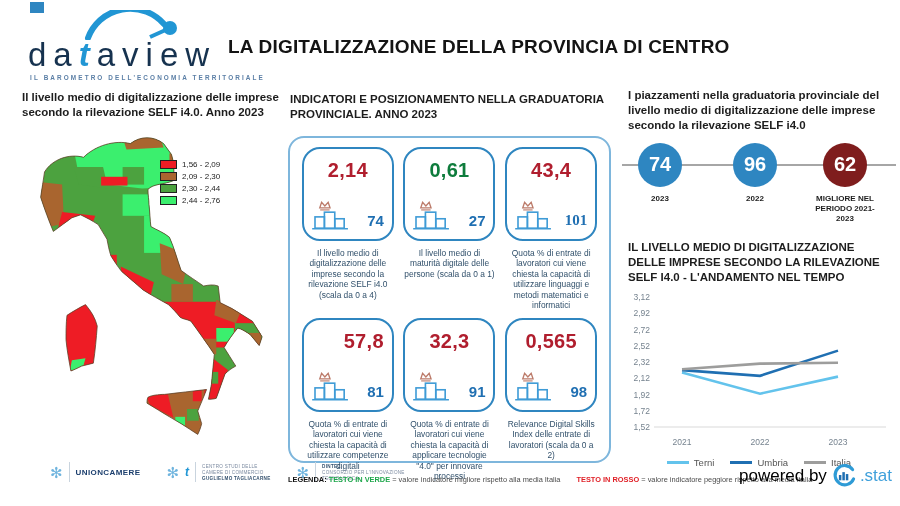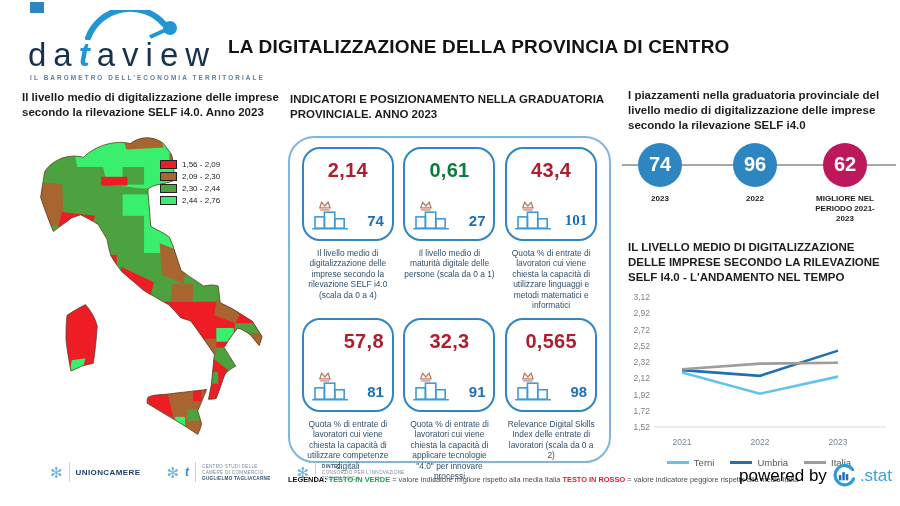--- a/index.html
+++ b/index.html
@@ -24,21 +24,21 @@
   
   .map-panel{position:absolute;left:22px;top:90px;width:262px}
   .map-wrap{position:relative;margin-top:8px}
   .map-legend{position:absolute;left:138px;top:32px}
   .map-legend .li{display:flex;align-items:center;gap:5px;margin-bottom:3px}
   .swatch{width:17px;height:9px;border:1px solid #222;display:inline-block}
   .map-legend .lt{font-size:8px;color:#1c1c1c}
 
   
   .ind-title{position:absolute;left:290px;top:92px;width:322px}
-  .ind-box{position:absolute;left:288px;top:136px;width:323px;height:327px;border:2px solid #7EB6DC;border-radius:26px;padding:9px 10px;display:grid;grid-template-columns:repeat(3,1fr);grid-auto-rows:min-content;column-gap:6px}
+  .ind-box{position:absolute;left:288px;top:136px;width:323px;height:327px;border:2px solid #7EB6DC;border-radius:16px;padding:9px 10px;display:grid;grid-template-columns:repeat(3,1fr);grid-auto-rows:min-content;column-gap:6px}
   .cell{display:flex;flex-direction:column;align-items:center}
   .card{width:92px;height:94px;border:2px solid #2F86C0;border-radius:18px;display:flex;flex-direction:column;justify-content:space-between;padding:10px 8px 8px}
   .card-value{font-size:20px;font-weight:800;text-align:center;letter-spacing:.3px}
   .card-bottom{display:flex;align-items:flex-end;justify-content:space-between}
   .podium{width:38px;height:32px}
   .card-rank{font-size:15px;font-weight:800;color:#1F6FB2;padding-bottom:2px}
   .caption{font-size:8.4px;line-height:1.24;color:#31506B;text-align:center;margin:7px 2px 6px;min-height:64px;max-width:102px}
 
   
   .right-panel{position:absolute;left:628px;top:88px;width:262px}
@@ -251,21 +251,21 @@
       <div class="connector"></div>
       <div class="circle-wrap" style="left:-3px">
         <div class="rank-circle" style="background: rgb(46, 134, 193);">74</div>
         <div class="circle-label">2023</div>
       </div>
       <div class="circle-wrap" style="left:92px">
         <div class="rank-circle" style="background: rgb(46, 134, 193);">96</div>
         <div class="circle-label">2022</div>
       </div>
       <div class="circle-wrap" style="left:182px">
-        <div class="rank-circle" style="background: #be185d;">62</div>
+        <div class="rank-circle" style="background: #7f1d1d;">62</div>
         <div class="circle-label">MIGLIORE NEL PERIODO 2021-2023</div>
       </div>
     </div>
     <div class="ptitle chart-title">IL LIVELLO MEDIO DI DIGITALIZZAZIONE DELLE IMPRESE SECONDO LA RILEVAZIONE SELF I4.0 - L'ANDAMENTO NEL TEMPO</div>
     <svg class="trend" width="262" height="162" viewBox="0 0 262 162">
         <text x="22" y="11" text-anchor="end" class="ax">3,12</text>
         <text x="22" y="27.25" text-anchor="end" class="ax">2,92</text>
         <text x="22" y="43.5" text-anchor="end" class="ax">2,72</text>
         <text x="22" y="59.75" text-anchor="end" class="ax">2,52</text>
         <text x="22" y="76" text-anchor="end" class="ax">2,32</text>
@@ -321,21 +321,21 @@
         <span>CONSORZIO PER L'INNOVAZIONE</span>
         <span>TECNOLOGICA</span>
       </span>
     </div>
   </div>
 
   <div class="footer-legend">
     <b class="pre">LEGENDA:</b>
     <b id="lg-green" style="color: rgb(29, 166, 74);">TESTO IN VERDE</b>
     <span>= valore indicatore migliore rispetto alla media Italia</span>
-    <b id="lg-red" style="color: rgb(224, 31, 38);">TESTO IN ROSSO</b>
+    <b id="lg-red" style="color: rgb(224, 31, 38); margin-left: 14px;">TESTO IN ROSSO</b>
     <span>= valore indicatore peggiore rispetto alla media Italia</span>
   </div>
 
   <div class="powered">
     <span class="pb">powered by</span>
     <svg width="25" height="25" viewBox="0 0 26 26">
       <path d="M22.5,7 A10,10 0 1 0 23.5,16.5" fill="none" stroke="#2E9BD6" stroke-width="3.2" stroke-linecap="round"></path>
       <rect x="8.2" y="12.5" width="2.6" height="5.5" fill="#1F6FB2"></rect>
       <rect x="11.8" y="9.5" width="2.6" height="8.5" fill="#1F6FB2"></rect>
       <rect x="15.4" y="11.5" width="2.6" height="6.5" fill="#1F6FB2"></rect>

